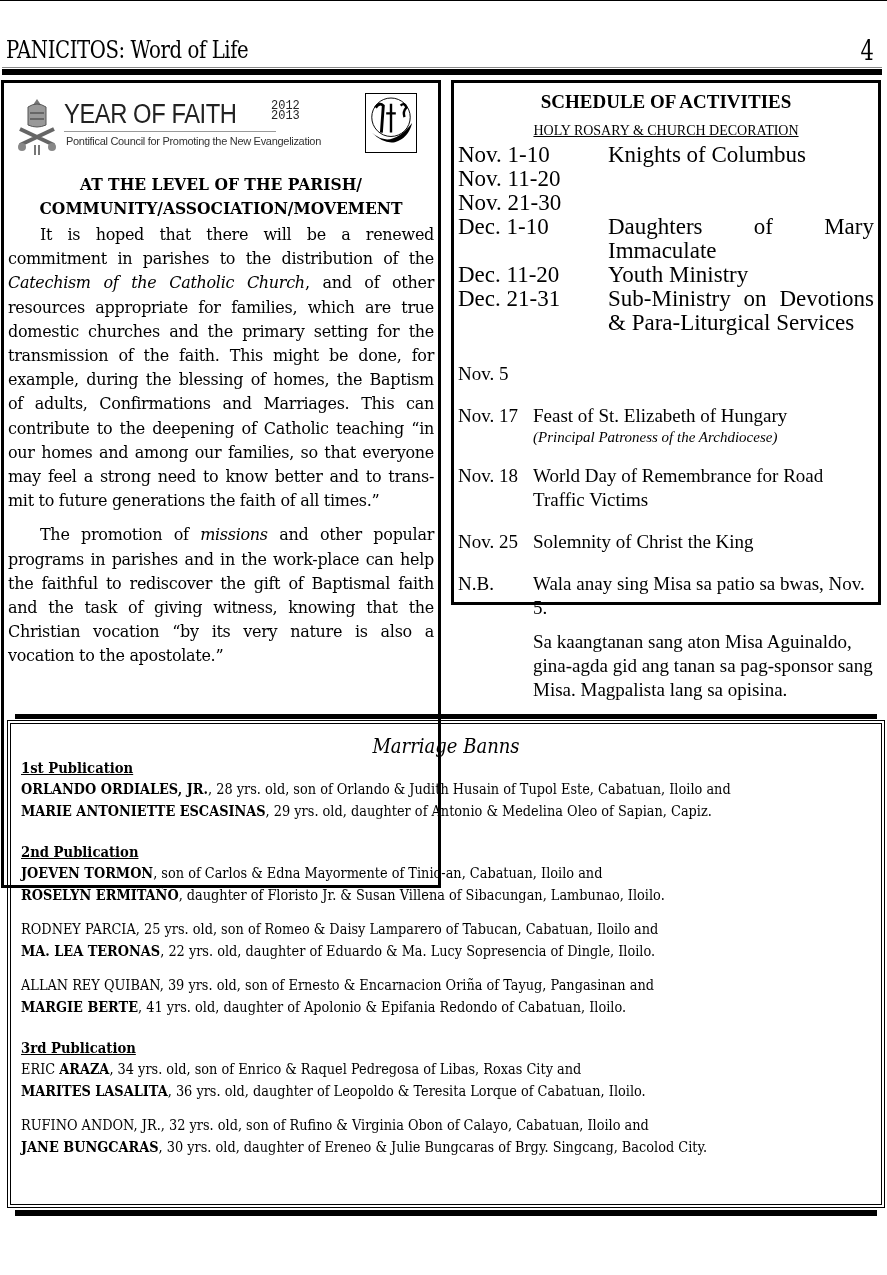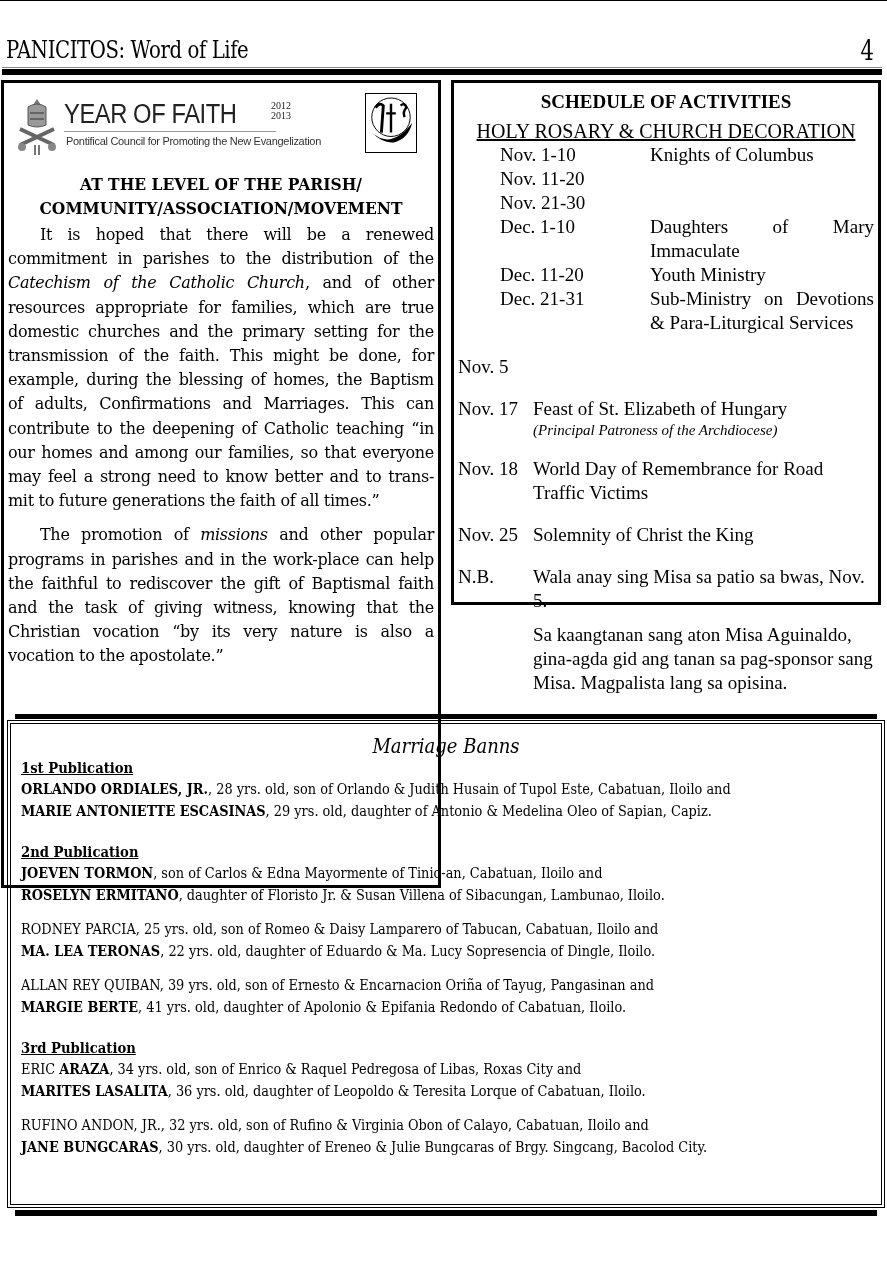--- a/index.html
+++ b/index.html
@@ -12,38 +12,38 @@
   .header-title { position: absolute; left: 0; top: 2px; font-family: "DejaVu Serif", serif; font-size: 24px; letter-spacing: -0.5px; transform: scaleX(0.82); transform-origin: left center; white-space: nowrap; }
   .header-page { position: absolute; right: 4px; top: 0; font-family: "DejaVu Serif", serif; font-size: 28px; transform: scaleX(0.75); transform-origin: right center; }
   .rule-thin { position: absolute; left: 2px; top: 67px; width: 880px; height: 1px; background: #888; }
   .rule-thick { position: absolute; left: 2px; top: 69px; width: 880px; height: 6px; background: #000; }
 
   
   .left-box { position: absolute; left: 1px; top: 80px; width: 440px; height: 808px; border: 3px solid #000; padding: 8px 4px 0 4px; }
   .logo-row { position: relative; height: 70px; }
   .seal-icon { position: absolute; left: 8px; top: 6px; width: 42px; height: 60px; }
   .yof-title { position: absolute; left: 56px; top: 8px; font-family: "Liberation Sans", sans-serif; font-size: 27px; font-weight: normal; letter-spacing: -0.5px; color: #222; transform: scaleX(0.88); transform-origin: left top; white-space: nowrap; }
-  .yof-years { position: absolute; left: 263px; top: 10px; font-family: Liberation Serif, serif; font-size: 10px; line-height: 10px; color: #222; }
+  .yof-years { position: absolute; left: 263px; top: 10px; font-family: Liberation Mono, monospace; font-size: 12px; line-height: 10px; color: #222; }
   .yof-rule { position: absolute; left: 56px; top: 40px; width: 212px; height: 1px; background: #999; }
   .yof-sub { position: absolute; left: 58px; top: 44px; font-family: "Liberation Sans", sans-serif; font-size: 11px; color: #333; letter-spacing: -0.3px; white-space: nowrap; }
   .boat-icon { position: absolute; left: 357px; top: 2px; width: 52px; height: 60px; border: 1px solid #000; }
   .parish-heading { text-align: center; font-family: "DejaVu Serif", serif; font-weight: bold; font-size: 16.5px; line-height: 24px; margin-top: 12px; transform: scaleX(0.94); }
   .para { font-family: "DejaVu Serif", serif; font-size: 16px; line-height: 24.2px; text-align: justify; text-indent: 32px; letter-spacing: -0.3px; margin-top: 10px; }
   .para.first { margin-top: 2px; }
   .para i { }
 
   
   .right-box { position: absolute; left: 451px; top: 80px; width: 430px; height: 525px; border: 3px solid #000; padding: 6px 4px 0 4px; font-family: "Liberation Serif", serif; }
   .sched-title { text-align: center; font-weight: bold; font-size: 19px; line-height: 26px; }
-  .sched-sub { text-align: center; font-size: 20px; line-height: 24px; text-decoration: underline; margin-top: 4px; }
-  .rosary-row { display: flex; font-size: 19px; line-height: 24px; margin-left: 42px; }
+  .sched-sub { text-align: center; font-size: 14px; line-height: 24px; text-decoration: underline; margin-top: 4px; }
+  .rosary-row { display: flex; font-size: 23px; line-height: 24px; }
   .rosary-date { width: 150px; flex: none; }
   .rosary-group { flex: 1; text-align: justify; }
   .event-row { display: flex; font-size: 19px; line-height: 24px; margin-top: 18px; }
-  .event-row.first { margin-top: 20px; }
+  .event-row.first { margin-top: 27px; }
   .event-date { width: 75px; flex: none; }
   .event-text { flex: 1; }
   .event-note { font-style: italic; font-size: 15px; line-height: 18px; display: block; }
   .nb-row { display: flex; font-size: 19px; line-height: 24px; margin-top: 18px; }
   .nb-label { width: 75px; flex: none; }
   .nb-body { flex: 1; }
   .nb-body p + p { margin-top: 10px; }
 
   
   .banns-outer { position: absolute; left: 7px; top: 714px; width: 878px; height: 504px; }

